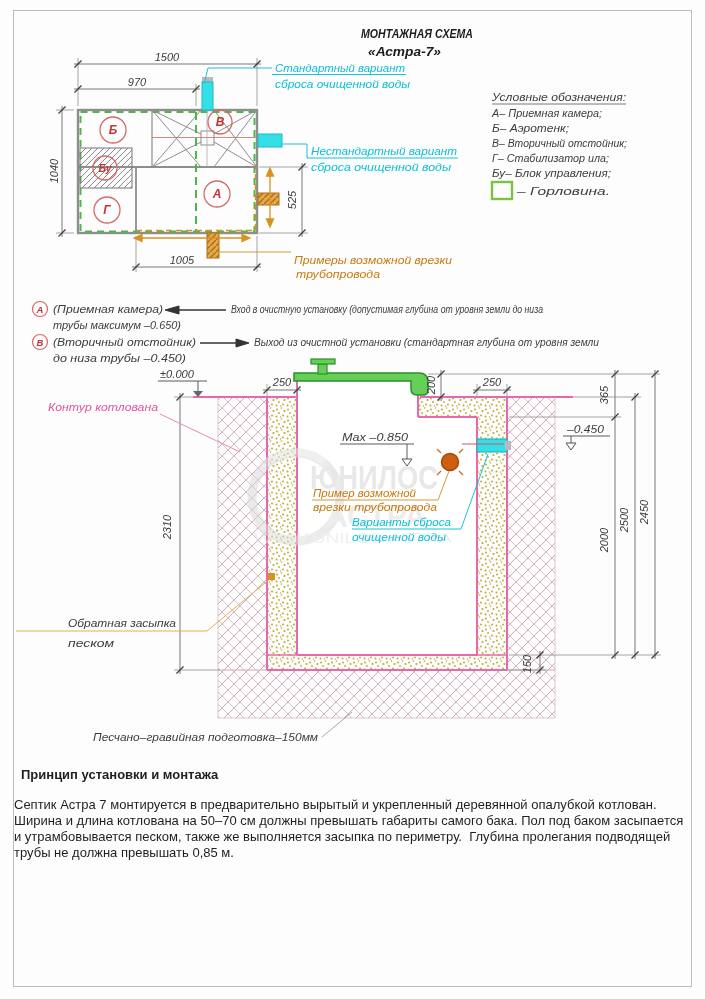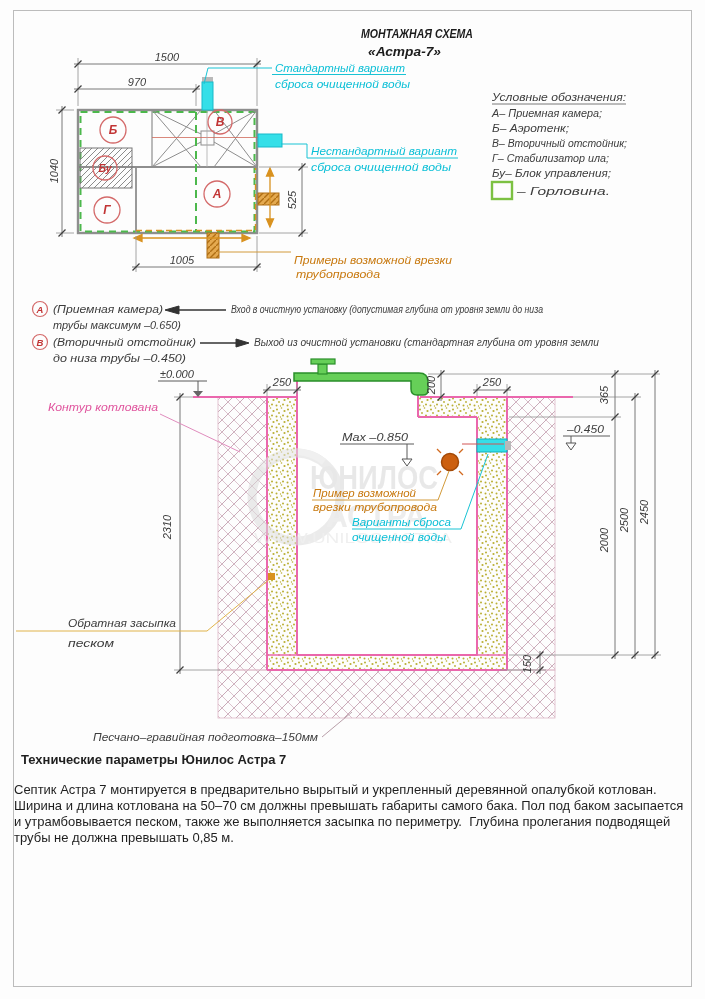--- a/index.html
+++ b/index.html
@@ -367,15 +367,15 @@
       <polyline points="16,631 207,631 271,578" stroke="#e0b34a" stroke-width="1" fill="none"></polyline>
       <rect x="268" y="573" width="7" height="7" fill="#d9921f"></rect>
 
       <text class="dt" x="93" y="741" textLength="225" lengthAdjust="spacingAndGlyphs">Песчано–гравийная подготовка–150мм</text>
       <line x1="322" y1="737" x2="352" y2="712" stroke="#b9a0aa" stroke-width="1"></line>
     </g>
   </g>
 </svg>
 
 <div class="tech">
-  <h3>Технические параметры Юнилос Астра 7</h3>
+  <h3 class="second">Принцип установки и монтажа</h3>
   <p>Септик Астра 7 монтируется в предварительно вырытый и укрепленный деревянной опалубкой котлован. Ширина и длина котлована на 50–70 см должны превышать габариты самого бака. Пол под баком засыпается и утрамбовывается песком, также же выполняется засыпка по периметру.  Глубина пролегания подводящей трубы не должна превышать 0,85 м.</p>
 </div>
 
 </body></html>

